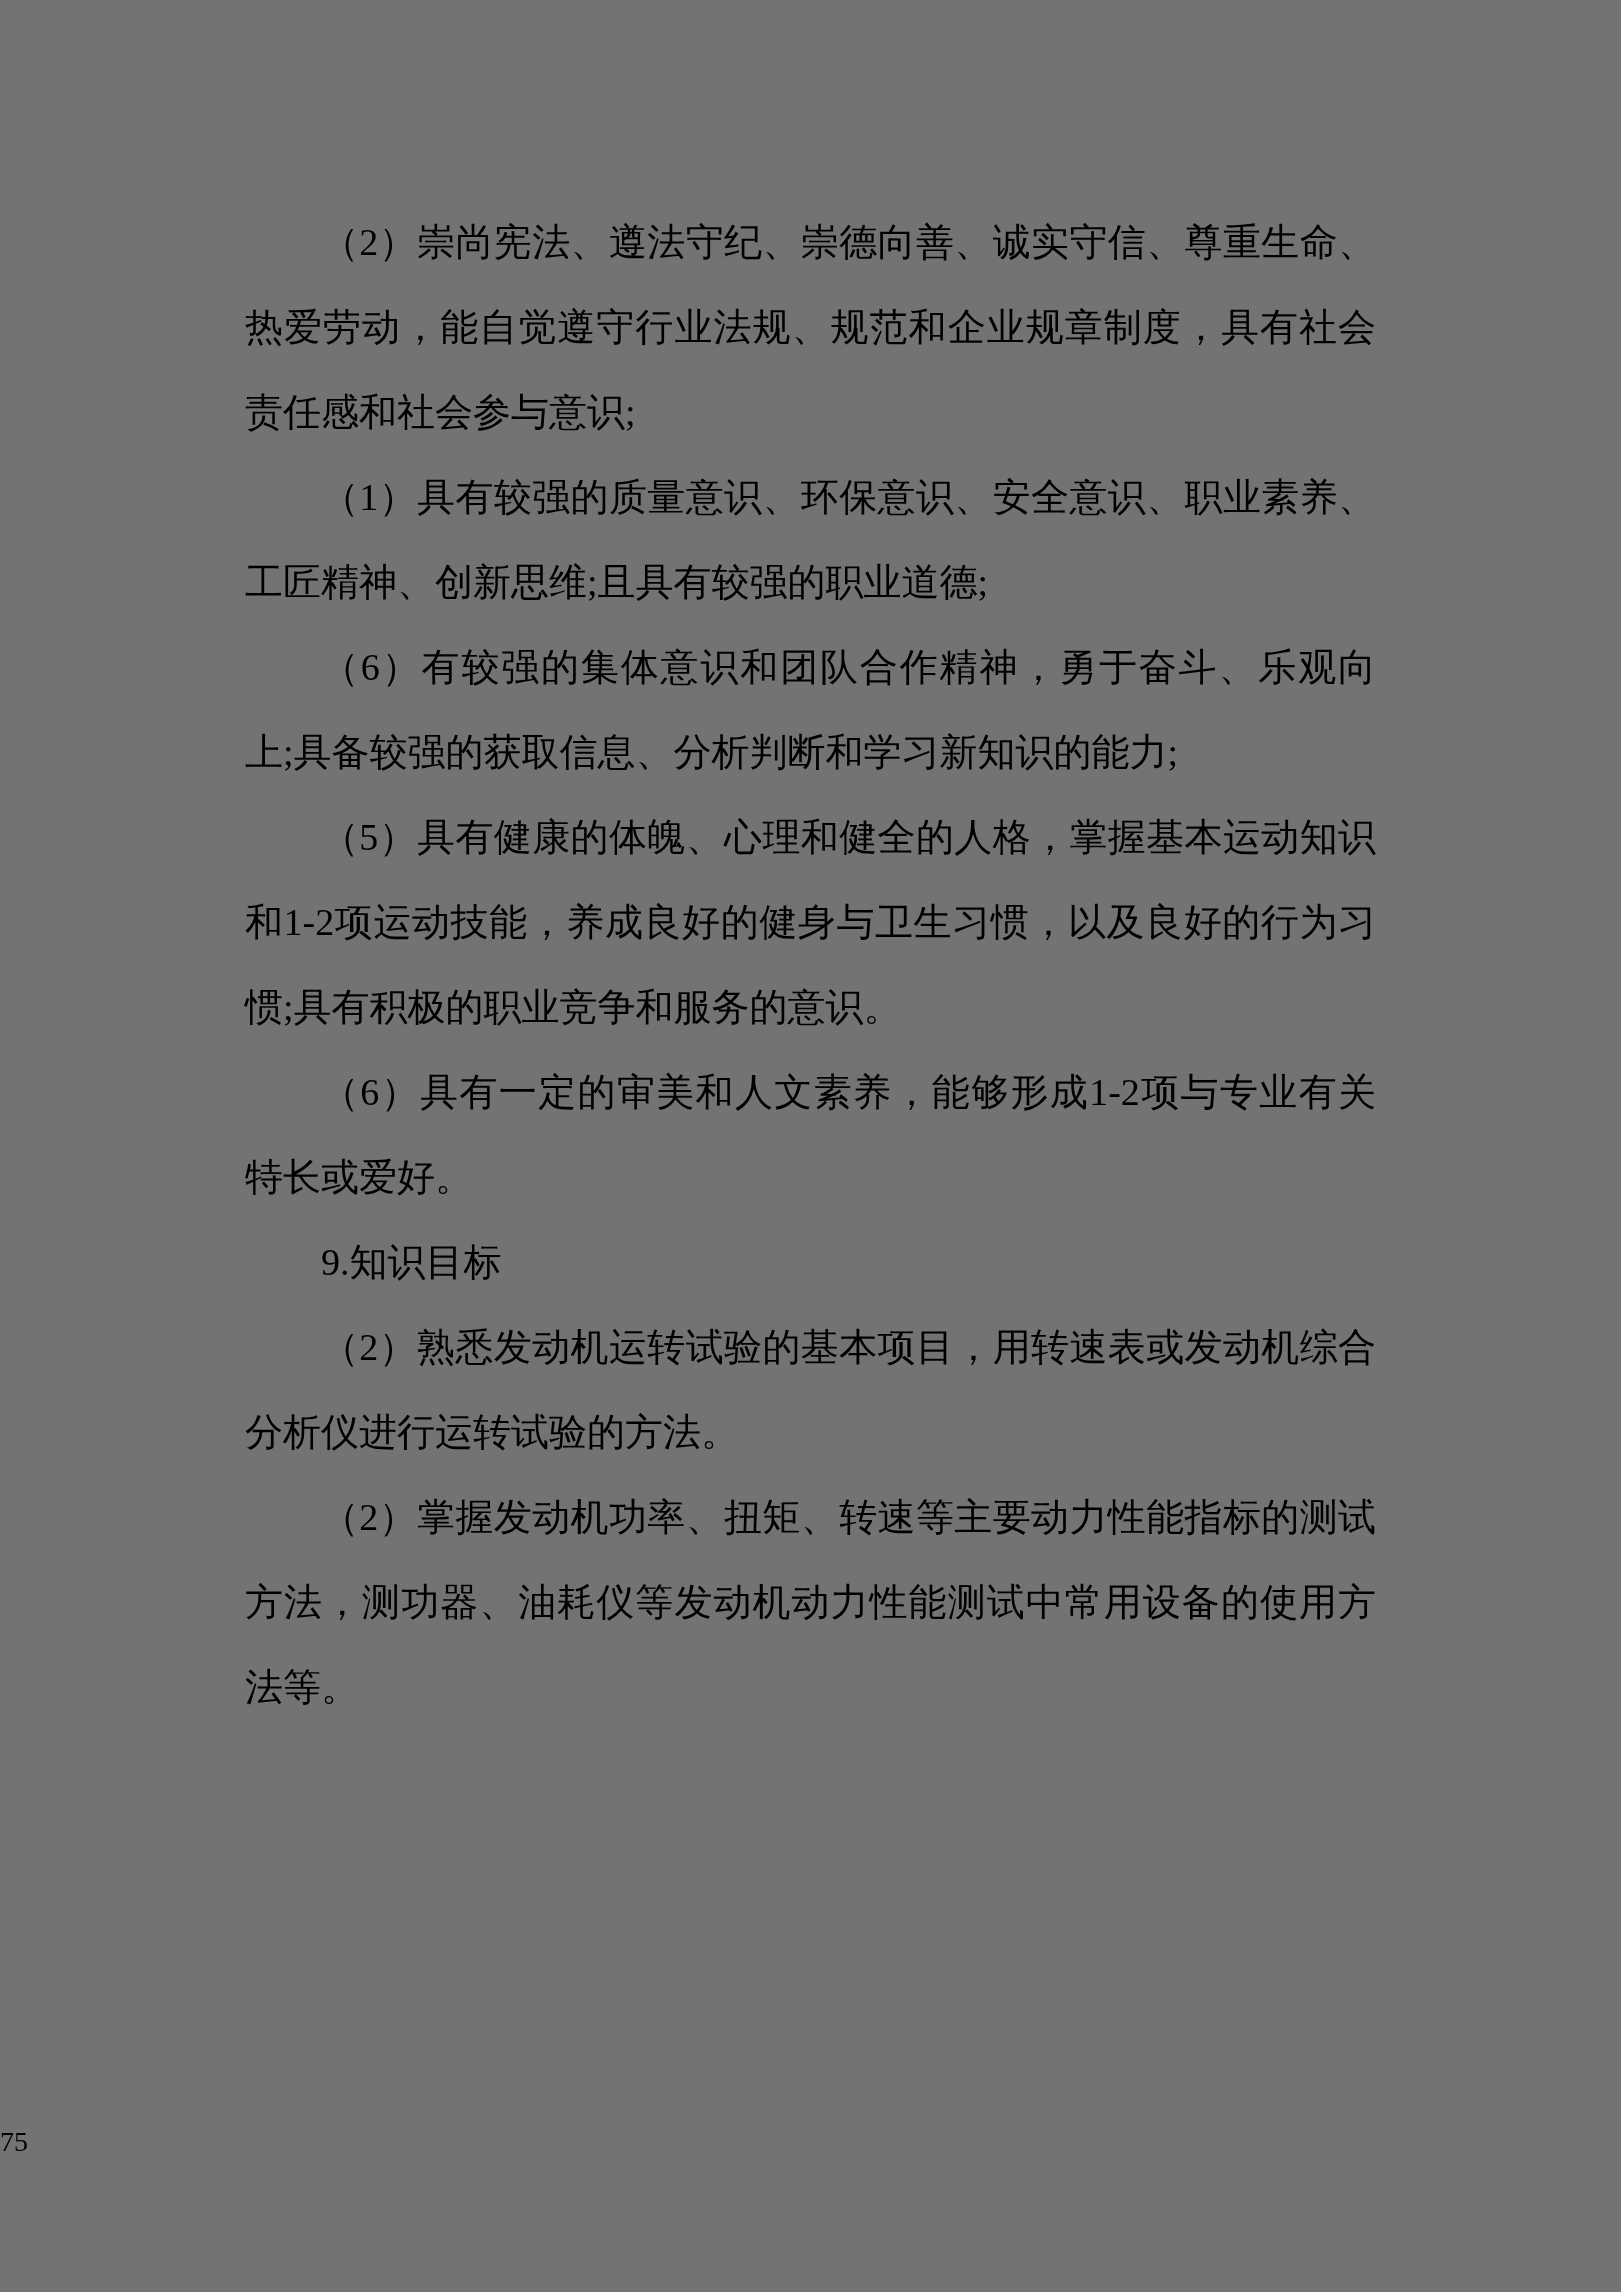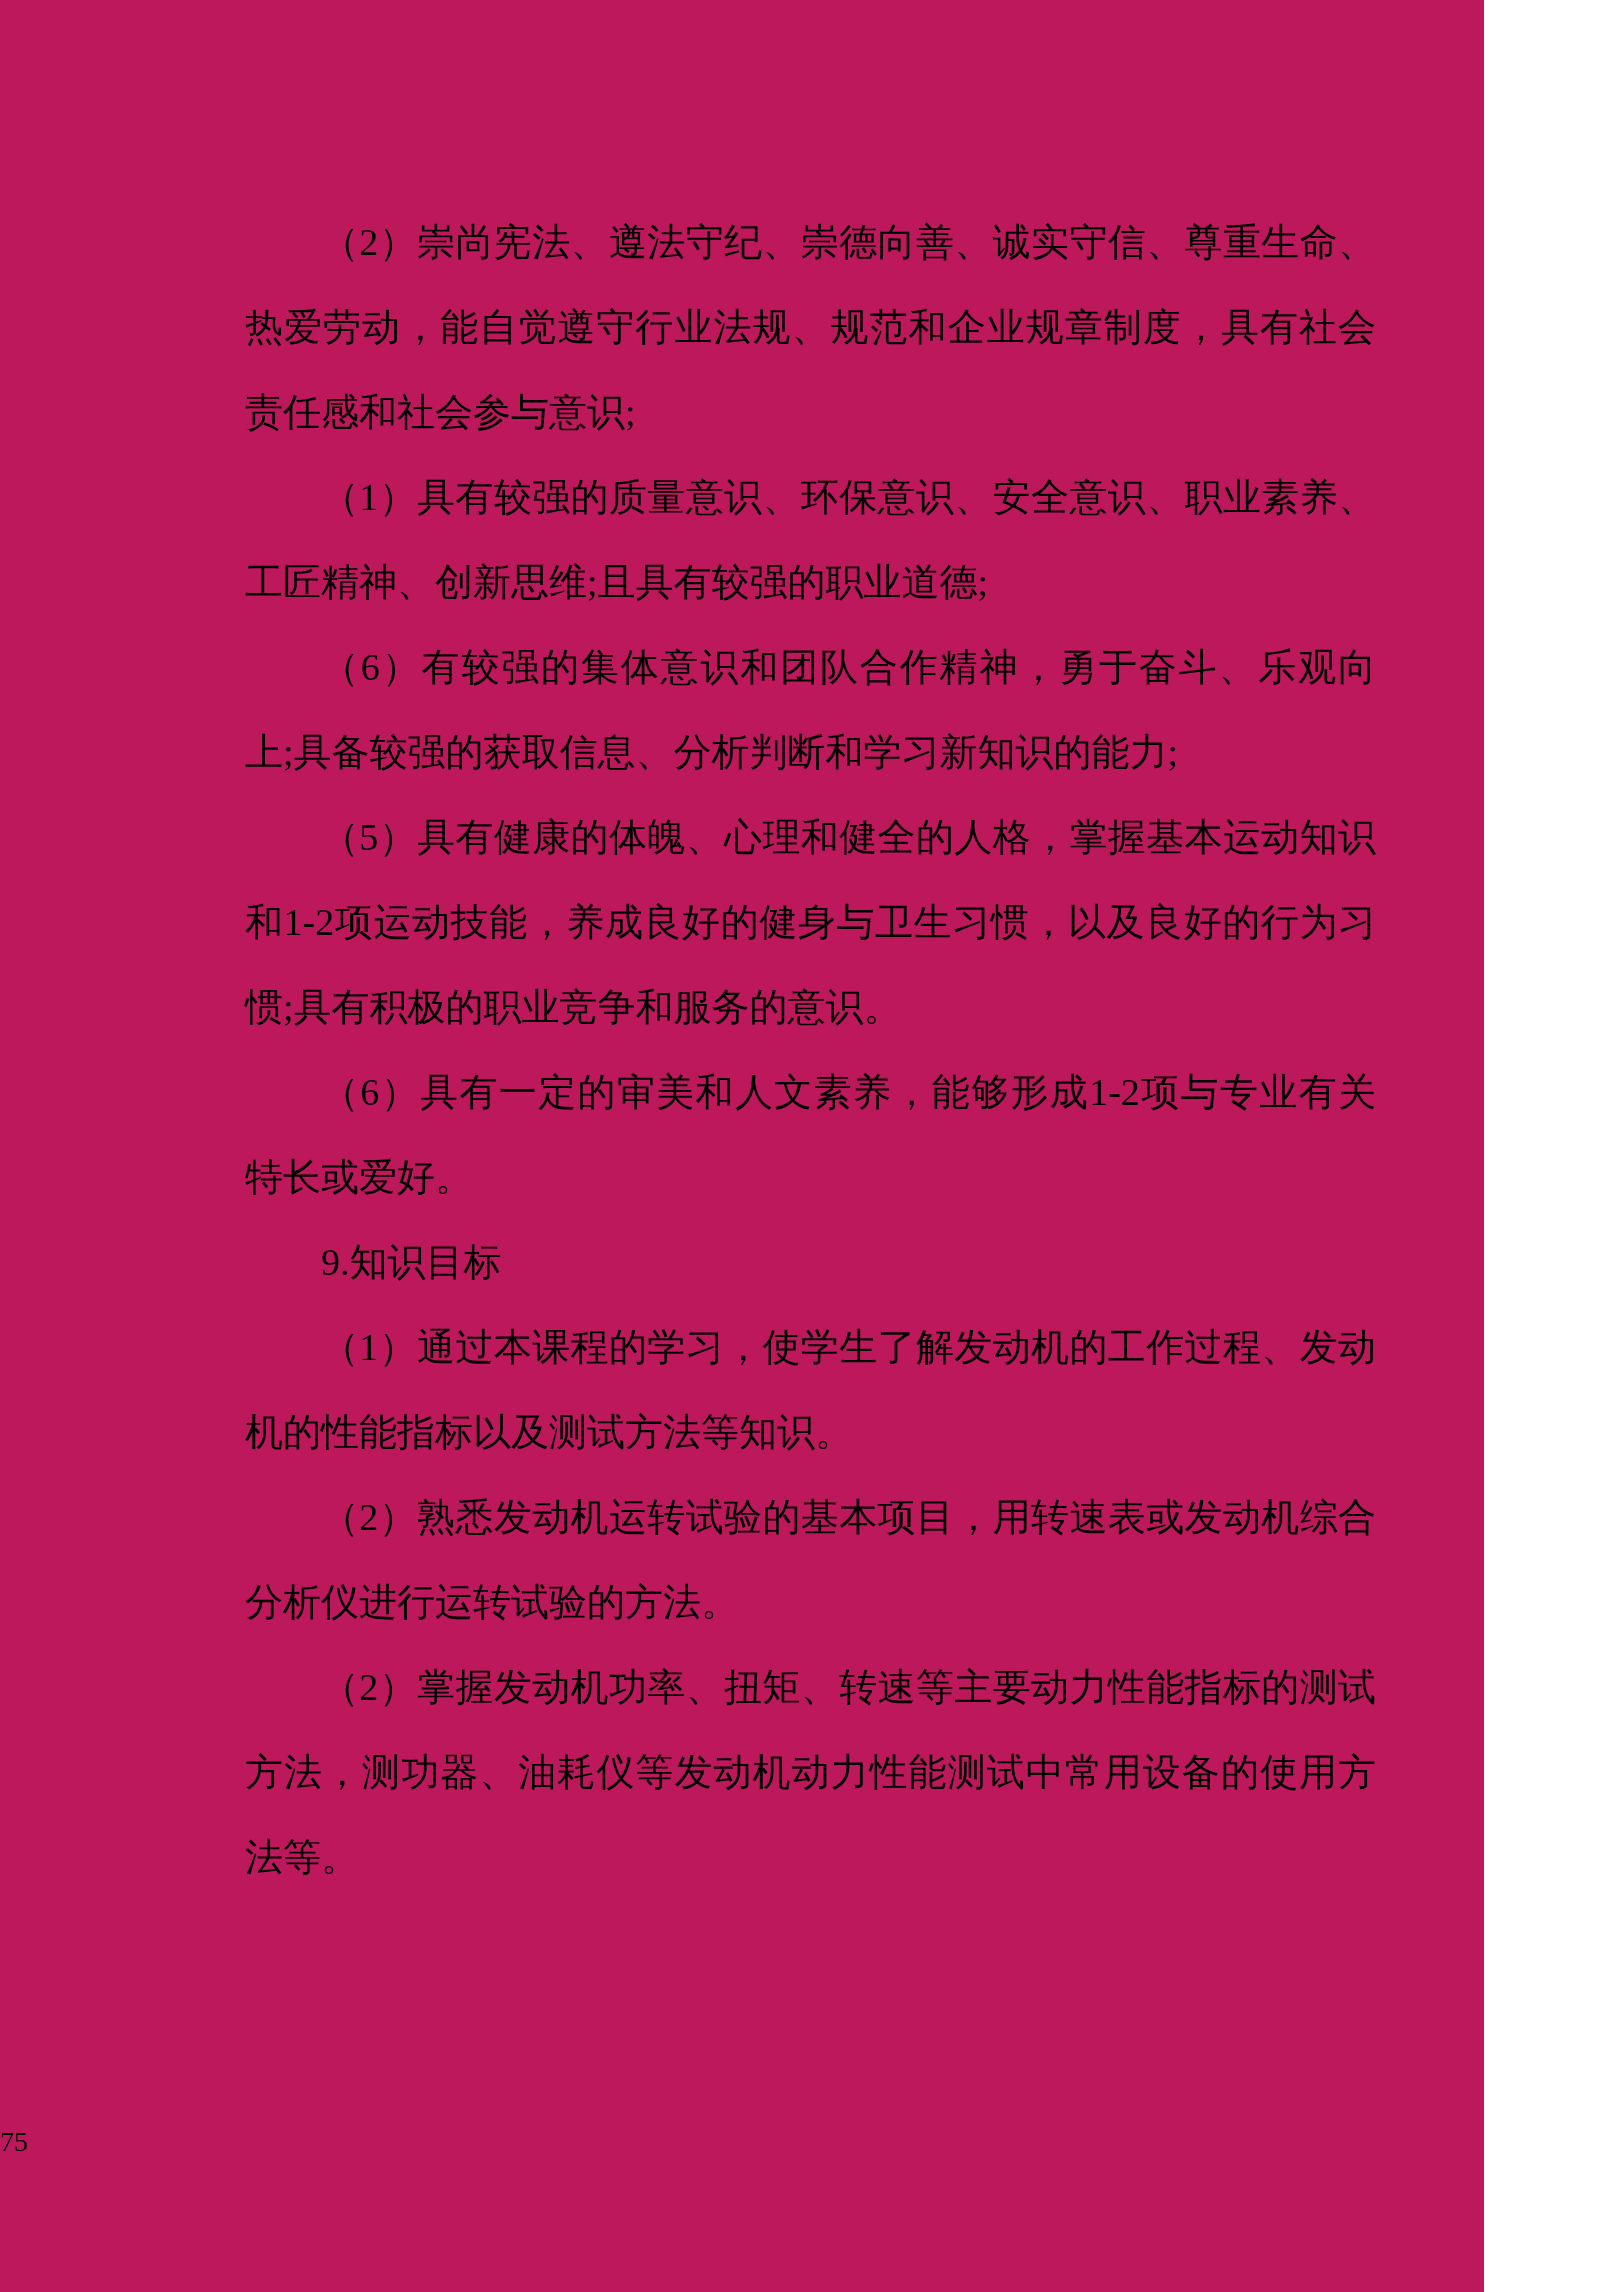--- a/index.html
+++ b/index.html
@@ -2,23 +2,23 @@
 <html><head>
 <meta charset="utf-8">
 <style>
   html, body {
     margin: 0;
     padding: 0;
     background: #ffffff;
   }
   .page {
     position: relative;
-    width: 1484px;
+    width: 1621px;
     height: 2293px;
-    background: #be185d;
+    background: #737373;
     color: #000000;
     font-family: "Liberation Serif", "DejaVu Serif", serif;
     overflow: hidden;
   }
   .body-text {
     position: absolute;
     left: 245px;
     top: 200px;
     width: 1131px;
     font-size: 38px;
@@ -47,19 +47,18 @@
 <body>
 
 <div class="page">
   <div class="body-text">
     <p class="para">（2）崇尚宪法、遵法守纪、崇德向善、诚实守信、尊重生命、热爱劳动，能自觉遵守行业法规、规范和企业规章制度，具有社会责任感和社会参与意识;</p>
     <p class="para">（1）具有较强的质量意识、环保意识、安全意识、职业素养、工匠精神、创新思维;且具有较强的职业道德;</p>
     <p class="para">（6）有较强的集体意识和团队合作精神，勇于奋斗、乐观向上;具备较强的获取信息、分析判断和学习新知识的能力;</p>
     <p class="para">（5）具有健康的体魄、心理和健全的人格，掌握基本运动知识和1-2项运动技能，养成良好的健身与卫生习惯，以及良好的行为习惯;具有积极的职业竞争和服务的意识。</p>
     <p class="para">（6）具有一定的审美和人文素养，能够形成1-2项与专业有关特长或爱好。</p>
     <p class="para">9.知识目标</p>
-    <p class="para">（1）通过本课程的学习，使学生了解发动机的工作过程、发动机的性能指标以及测试方法等知识。</p>
     <p class="para">（2）熟悉发动机运转试验的基本项目，用转速表或发动机综合分析仪进行运转试验的方法。</p>
     <p class="para">（2）掌握发动机功率、扭矩、转速等主要动力性能指标的测试方法，测功器、油耗仪等发动机动力性能测试中常用设备的使用方法等。</p>
   </div>
   <div class="page-number">75</div>
 </div>
 
 
 </body></html>

